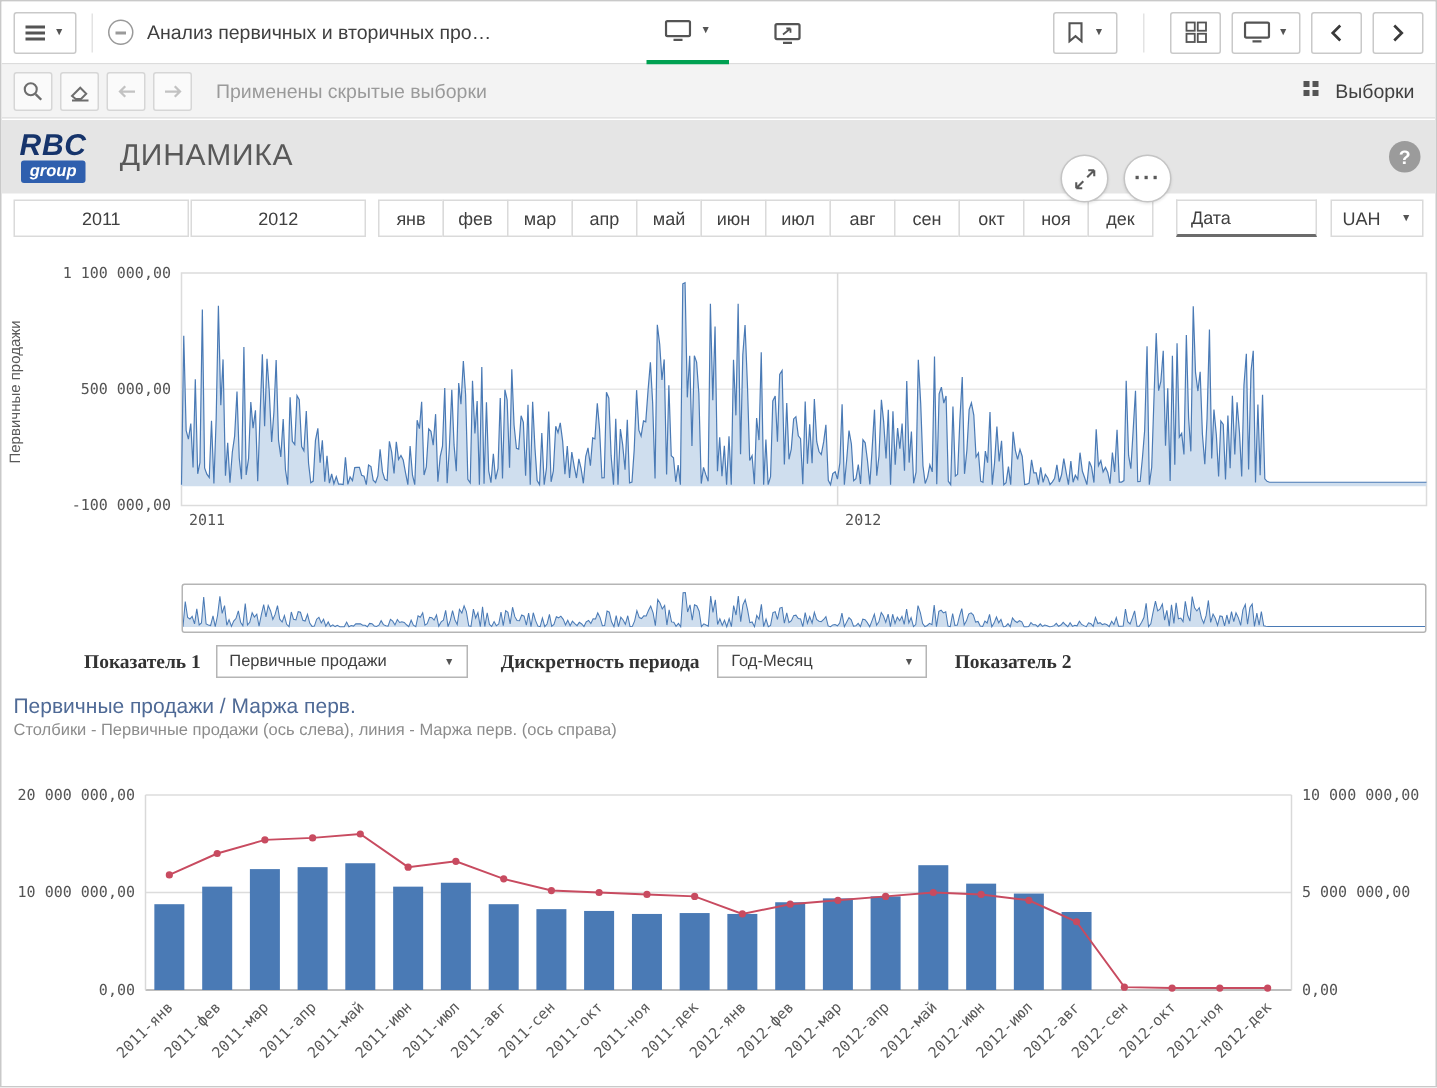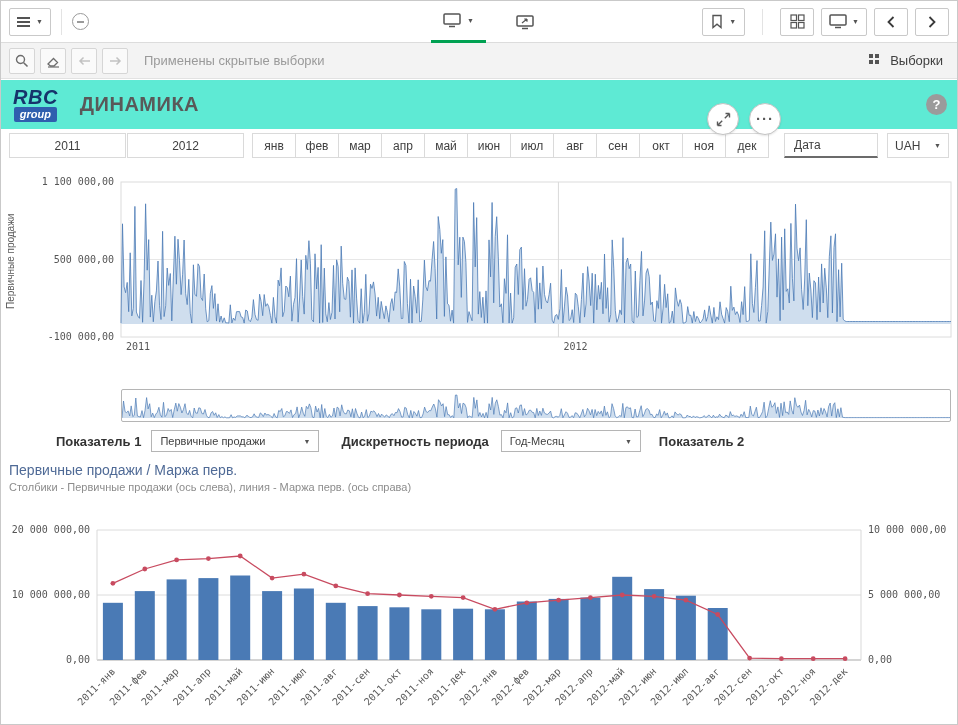--- a/index.html
+++ b/index.html
@@ -26,25 +26,25 @@
   .mon-btn { padding:0 7px; gap:5px; }
 
   
   .selbar { position:absolute; top:42px; left:0; right:0; height:36px; background:#f3f3f3; border-bottom:1px solid #e2e2e2; display:flex; align-items:center; }
   .sel-icons { display:flex; gap:5px; margin-left:8px; }
   .sel-icon { width:26px; height:26px; border:1px solid #d6d6d6; background:#fafafa; border-radius:2px; display:flex; align-items:center; justify-content:center; cursor:pointer; }
   .sel-msg { margin-left:16px; font-size:13px; color:#9a9a9a; flex:1; }
   .sel-right { display:flex; align-items:flex-start; gap:8px; margin-right:14px; font-size:13px; color:#404040; cursor:pointer; }
 
   
-  .header { position:absolute; top:79px; left:0; right:0; height:49px; display:flex; align-items:center; background:#5eead4; }
+  .header { position:absolute; top:79px; left:0; right:0; height:49px; display:flex; align-items:center; background:#e5e5e5; }
   .logo { margin-left:12px; display:flex; flex-direction:column; align-items:center; }
   .logo-rbc { font-weight:bold; font-style:italic; font-size:20px; color:#16346b; line-height:19px; letter-spacing:.5px; }
   .logo-group { background:#2f5fae; color:#fff; font-size:11px; font-weight:bold; font-style:italic; line-height:15px; padding:0 6px; border-radius:2px; }
-  .page-title { margin-left:22px; font-size:20px; color:#595959; letter-spacing:.5px;font-weight:bold; }
+  .page-title { margin-left:22px; font-size:20px; color:#595959; letter-spacing:.5px; }
   .help-btn { margin-left:auto; margin-right:10px; width:21px; height:21px; border-radius:50%; background:#9b9b9b; color:#fff; font-size:13px; font-weight:bold; display:flex; align-items:center; justify-content:center; cursor:pointer; }
 
   .float-btns { position:absolute; top:102px; left:706px; display:flex; gap:10px; z-index:6; }
   .float-btn { width:32px; height:32px; border-radius:50%; background:#fff; border:1px solid #c4c4c4; display:flex; align-items:center; justify-content:center; color:#595959; box-shadow:0 1px 2px rgba(0,0,0,.1); cursor:pointer; }
   .dots { font-size:15px; font-weight:bold; letter-spacing:1px; color:#595959; line-height:10px; }
 
   
   .filters { position:absolute; top:131px; left:0; right:0; height:27px; display:flex; align-items:center; }
   .years { display:flex; margin-left:8px; gap:1px; }
   .year-box { width:117px; height:25px; border:1px solid #dadada; background:#fff; display:flex; align-items:center; justify-content:center; font-size:12px; color:#404040; cursor:pointer; }
@@ -55,21 +55,21 @@
 
   
   .timeline { position:absolute; top:166px; left:0; right:0; height:214px; }
   .timeline svg { width:100%; height:100%; display:block; }
   .tl-ylabel { position:absolute; left:4px; top:28px; height:132px; writing-mode:vertical-rl; transform:rotate(180deg); font-size:10px; color:#595959; text-align:center; }
   .navigator { position:absolute; top:388px; left:120px; right:6px; height:33px; border:1px solid #b5b5b5; border-radius:2px; background:#fff; overflow:hidden; }
   .navigator svg { width:100%; height:100%; display:block; }
 
   
   .controls { position:absolute; top:428px; left:0; right:0; height:24px; display:flex; align-items:center; font-size:13px; color:#333; }
-  .ctrl-label { font-weight:bold; white-space:nowrap; }
+  .ctrl-label { font-weight:bold; white-space:nowrap;font-family:Liberation Serif, serif; }
   .select { height:22px; border:1px solid #b5b5b5; background:#fff; display:flex; align-items:center; justify-content:space-between; padding:0 8px; font-size:11px; color:#404040; cursor:pointer; }
 
   
   .combo { position:absolute; top:461px; left:8px; right:8px; bottom:2px; }
   .combo-title { font-size:14px; font-weight:normal; color:#4f6a96; }
   .combo-sub { font-size:11px; color:#8c8c8c; margin-top:3px; }
   .combo-chart { position:absolute; left:0; right:0; top:38px; bottom:0; }
   .combo-chart svg { width:100%; height:100%; display:block; }
 </style>
 </head>
@@ -83,20 +83,21 @@
           <span></span>
           <span></span>
           <span></span>
         </span>
       <span class="caret">▼</span>
     </div>
     <div class="vdiv"></div>
     <span class="app-info">
         <i></i>
       </span>
+    <span class="app-title">Анализ первичных и вторичных про…</span>
 
     <div class="topbar-center">
       <div class="sheet-nav">
         <svg width="18" height="15">
             <rect x="1" y="1" width="16" height="10" rx="1" fill="none" stroke="#545454" stroke-width="1.5"></rect>
             <line x1="6" y1="13.5" x2="12" y2="13.5" stroke="#545454" stroke-width="1.5"></line>
           </svg>
         <span class="caret">▼</span>
       </div>
       <div class="present-btn">

